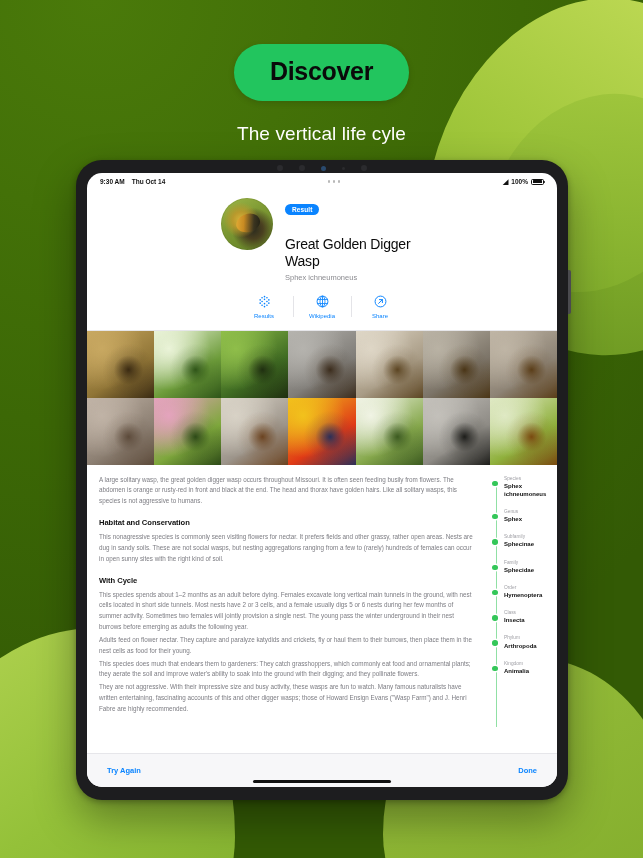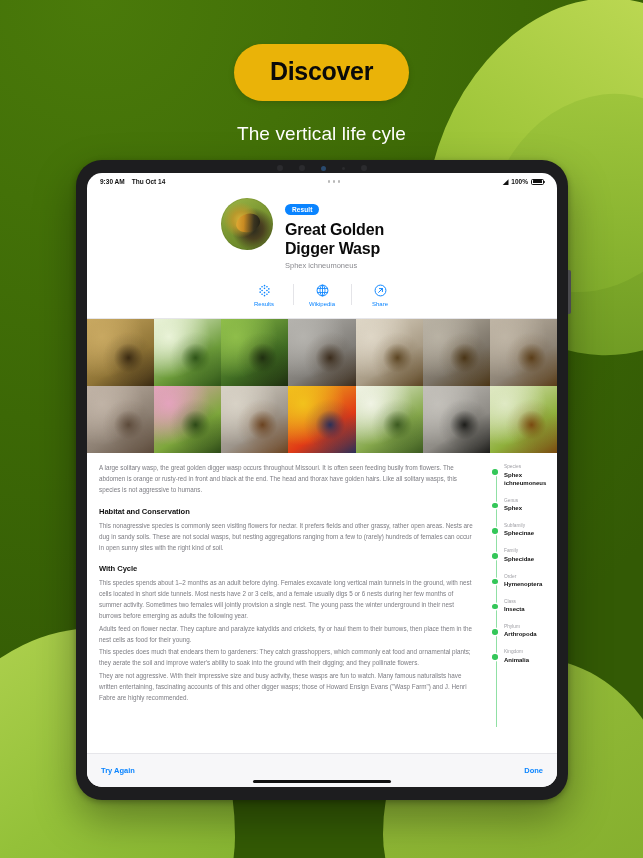--- a/index.html
+++ b/index.html
@@ -45,21 +45,21 @@
     position:absolute; left:-95px; bottom:-130px;
     width:330px; height:360px;
     background:linear-gradient(145deg,#b4d453 0%, #94c139 50%, #7fae2d 100%);
     border-radius:58% 42% 45% 55% / 62% 58% 42% 38%;
   }
 
   
   .header { position:relative; z-index:3; text-align:center; padding-top:44px; }
   .pill {
     display:inline-block;
-    background:#eab308;
+    background:#22c55e;
     color:#0a0a0a;
     font-size:25px; font-weight:bold;
     letter-spacing:-.3px;
     padding:13px 36px 15px;
     border-radius:30px;
     box-shadow:0 2px 6px rgba(0,0,0,.14);
   }
   .subtitle {
     margin-top:22px;
     color:#ffffff;
@@ -137,21 +137,21 @@
     border-radius:48% 52% 45% 55%;
     transform:rotate(-22deg);
   }
   .res-meta { width:138px; }
   .badge {
     display:inline-block; background:#0a84ff; color:#fff;
     font-size:6.5px; font-weight:bold; padding:2px 7px; border-radius:9px;
     letter-spacing:.1px;
   }
   .res-title {
-    margin-top:4px; font-size:16px; font-weight:bold; color:#0b0b0b;
+    margin-top:20px; font-size:14px; font-weight:normal; color:#0b0b0b;
     line-height:1.2; letter-spacing:-.2px;
   }
   .res-sub { margin-top:3px; font-size:7.5px; color:#8b8b90; }
 
   
   .actions {
     flex:none; display:flex; justify-content:center;
     padding-bottom:11px;
   }
   .action {
@@ -201,21 +201,21 @@
     background:#34c759; box-shadow:0 0 0 1.5px #fff;
   }
   .tax-rank { font-size:4.8px; color:#a0a0a6; line-height:1.5; }
   .tax-name { font-size:6px; color:#111; font-weight:bold; line-height:1.35; }
 
   
   .footer {
     flex:none; height:34px; background:#f7f7f9;
     border-top:1px solid #e6e6ea;
     display:flex; align-items:center; justify-content:space-between;
-    padding:0 14px;
+    padding:0 20px;
     position:relative;
   }
   .footer-btn { font-size:7.5px; color:#0a84ff; font-weight:bold; }
   .home-ind {
     position:absolute; left:50%; bottom:4px; transform:translateX(-50%);
     width:138px; height:2.6px; background:#111; border-radius:2px;
   }
 </style>
 </head>
 <body>

